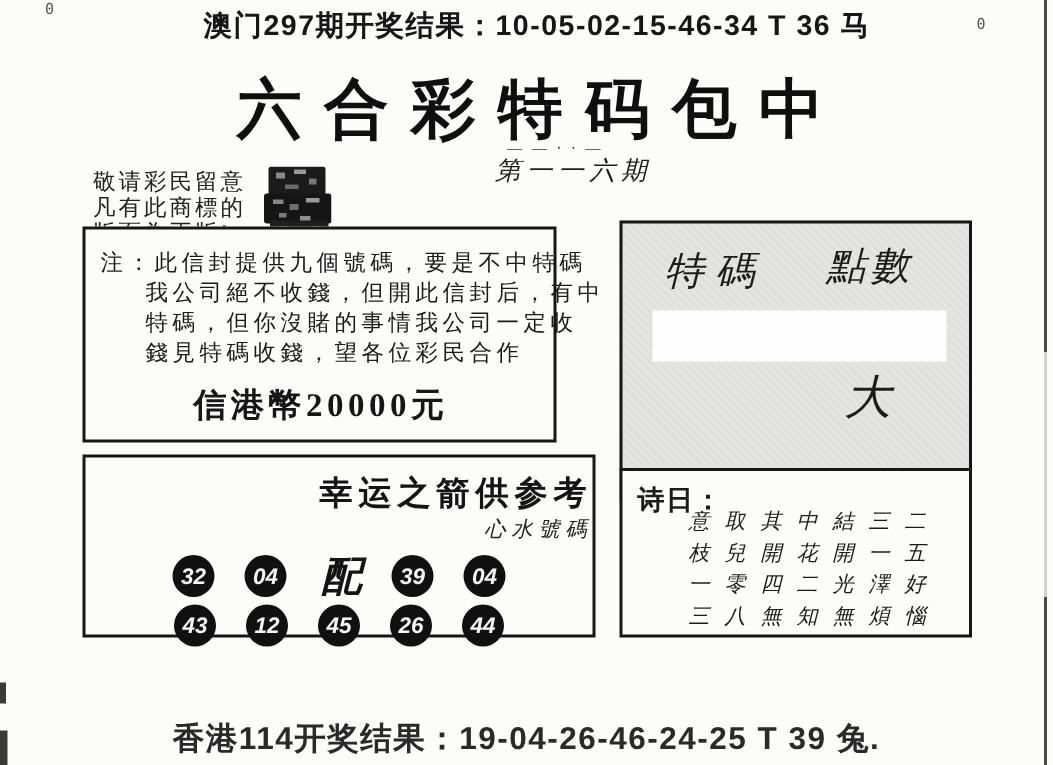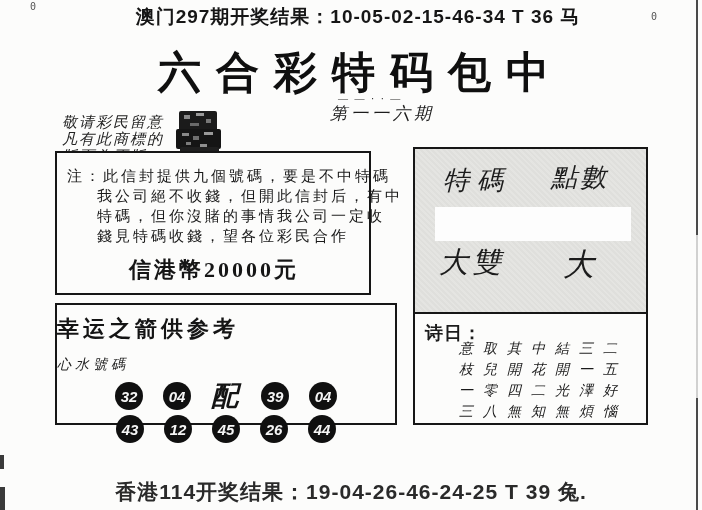--- a/index.html
+++ b/index.html
@@ -21,41 +21,41 @@
     font-size:19px;letter-spacing:1px;color:#161616;padding-left:14px;box-sizing:border-box;
   }
   .main-title{
     position:absolute;top:44px;left:0;width:100%;text-align:center;
     font-size:43px;font-weight:bold;letter-spacing:15px;color:#0f0f0f;
     padding-left:20px;box-sizing:border-box;
   }
   .issue-marks{position:absolute;top:93px;left:338px;font-size:10px;letter-spacing:2px;color:#333;}
   .issue{position:absolute;top:102px;left:330px;font-size:17px;letter-spacing:4px;font-style:italic;}
   
-  .notice{position:absolute;top:114px;left:62px;font-size:15px;line-height:17px;letter-spacing:2px;font-style:italic;color:#222;}
+  .notice{position:absolute;top:114px;left:62px;font-size:15px;line-height:17px;letter-spacing:2px;color:#222;}
   .stamp{position:absolute;top:111px;left:176px;width:45px;height:53px;}
   
   .box{position:absolute;border:2px solid #161616;background:#fcfcfb;box-sizing:border-box;}
   .note-box{left:55px;top:151px;width:316px;height:144px;padding:13px 8px 0 10px;}
   .note-line{font-size:15px;letter-spacing:3px;line-height:20px;white-space:nowrap;color:#1a1a1a;}
   .note-line.indent{margin-left:30px;}
   .price{margin-top:9px;text-align:center;font-size:22px;letter-spacing:3px;font-weight:bold;color:#161616;}
   .special-box{left:413px;top:147px;width:235px;height:187px;
     background-color:#e4e4e1;
     background-image:repeating-linear-gradient(45deg, rgba(0,0,0,0.025) 0 2px, rgba(255,255,255,0.02) 2px 4px);}
   .special-header{position:absolute;top:14px;left:0;width:100%;}
   .sp-t1{position:absolute;left:28px;top:0;font-size:26px;letter-spacing:8px;font-style:italic;}
   .sp-t2{position:absolute;left:136px;top:-3px;font-size:26px;letter-spacing:3px;font-style:italic;}
   .white-strip{position:absolute;left:20px;top:58px;width:196px;height:34px;background:#fdfdfd;}
   .sp-b1{position:absolute;left:24px;top:94px;font-size:29px;letter-spacing:4px;font-style:italic;}
   .sp-b2{position:absolute;left:148px;top:95px;font-size:31px;font-style:italic;}
   
-  .lucky-box{left:55px;top:303px;width:342px;height:122px;text-align:left;}
+  .lucky-box{left:55px;top:303px;width:342px;height:122px;text-align:right;}
   .lucky-title{margin-top:9px;font-family:"Liberation Sans", sans-serif;font-weight:bold;font-size:22px;letter-spacing:4px;color:#141414;}
-  .lucky-sub{margin-top:12px;font-size:14px;letter-spacing:4px;font-style:italic;color:#222;}
+  .lucky-sub{margin-top:0;font-size:14px;letter-spacing:4px;font-style:italic;color:#222;}
   .num-row{display:flex;justify-content:center;align-items:center;gap:20px;margin-top:4px;font-style:italic;}
   .num-row.second{margin-top:1px;}
   .ball{width:28px;height:28px;border-radius:50%;background:#101010;color:#f5f5f5;
     font-family:"Liberation Sans", sans-serif;font-weight:bold;font-size:15px;
     display:flex;align-items:center;justify-content:center;}
   .pei{font-size:27px;font-weight:bold;width:30px;color:#141414;}
   
   .poem-box{left:413px;top:312px;width:235px;height:113px;}
   .poem-title{position:absolute;left:10px;top:7px;font-family:"Liberation Sans", sans-serif;font-weight:bold;font-size:18px;letter-spacing:1px;}
   .poem-lines{position:absolute;left:44px;top:24px;}
@@ -115,21 +115,20 @@
     <div class="note-line indent">錢見特碼收錢，望各位彩民合作</div>
     <div class="price">信港幣20000元</div>
   </div>
 
   <div class="box special-box">
     <div class="special-header">
       <span class="sp-t1">特碼</span>
       <span class="sp-t2">點數</span>
     </div>
     <div class="white-strip"></div>
-    <span class="sp-b1">大雙</span>
     <span class="sp-b2">大</span>
   </div>
 
   <div class="box lucky-box">
     <div class="lucky-title">幸运之箭供参考</div>
     <div class="lucky-sub">心水號碼</div>
     <div class="num-row">
       <div class="ball">32</div>
       <div class="ball">04</div>
       <div class="pei">配</div>

